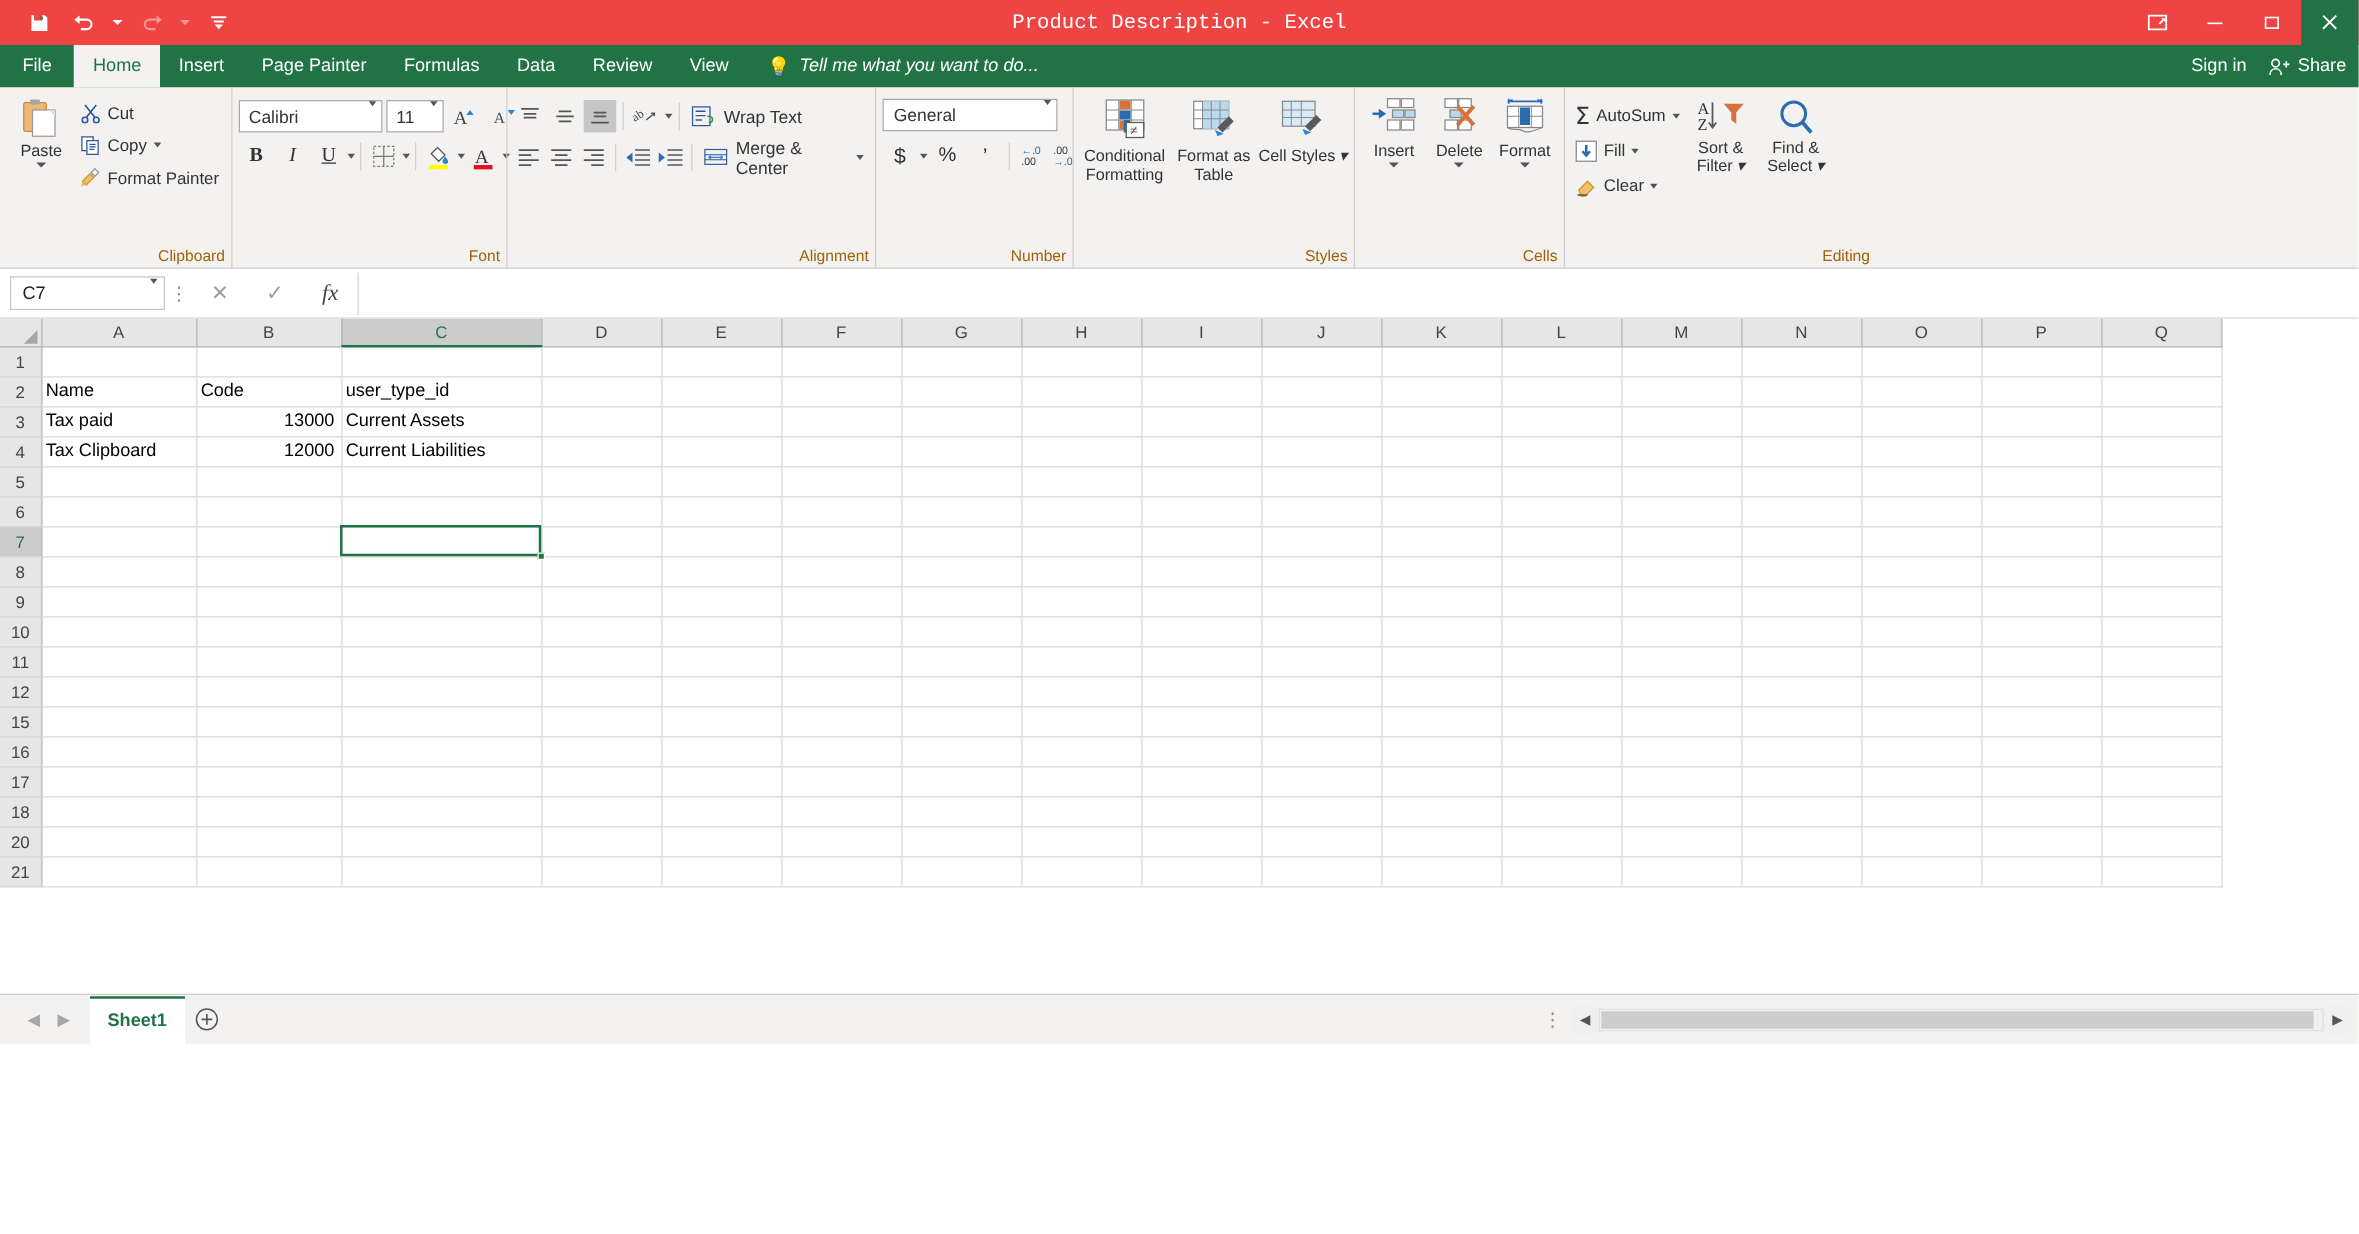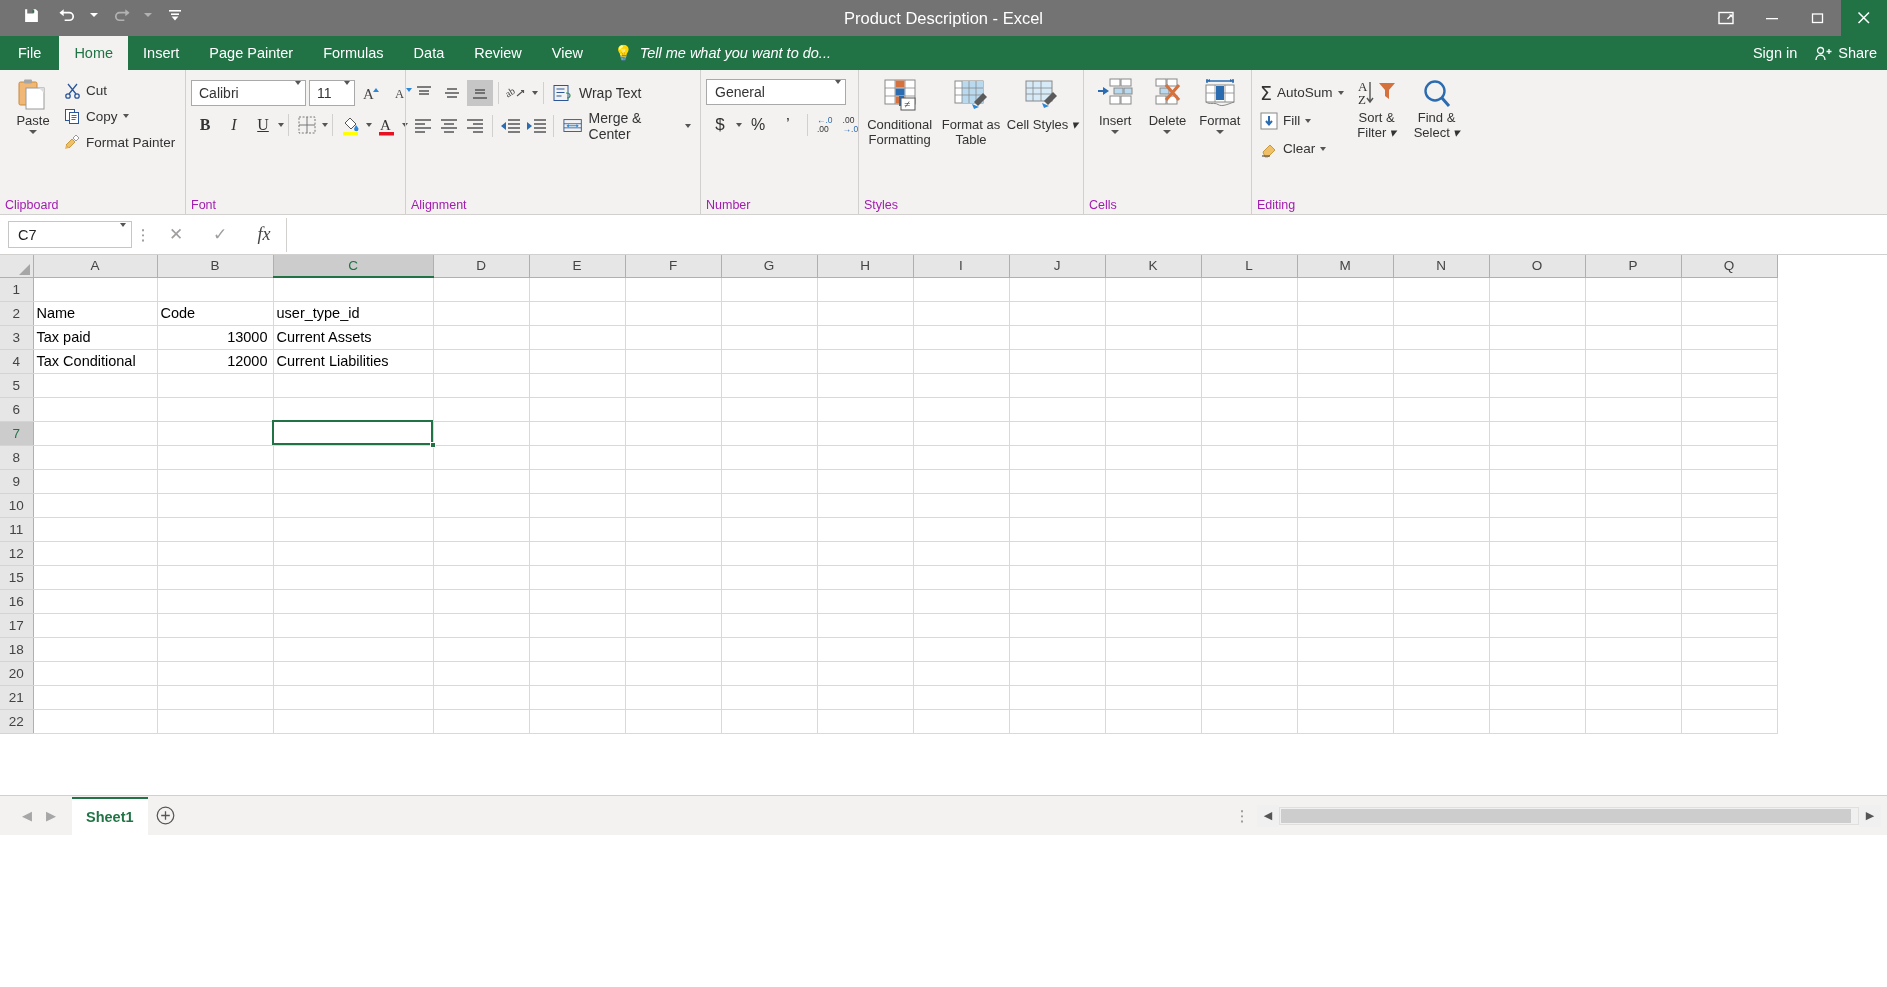--- a/index.html
+++ b/index.html
@@ -5,22 +5,22 @@
   * { box-sizing: border-box; margin: 0; padding: 0; }
   html, body {
     width: 1887px; height: 987px;
     font-family: "Liberation Sans", sans-serif;
     overflow: hidden; background: #fff;
   }
   body { position: relative; }
 
   
   .titlebar {
-    height: 36px; background: #737373; position: relative;
-    display: flex; align-items: flex-start;
+    height: 36px; background: #ef4444; position: relative;
+    display: flex; align-items: center; font-family: Liberation Mono, monospace;
   }
   .qat { display: flex; align-items: center; padding-left: 14px; gap: 2px; }
   .qat-btn {
     width: 34px; height: 30px; display: flex; align-items: center;
     justify-content: center; color: #fff; position: relative;
   }
   .qat-btn svg { display: block; }
   .qat-caret {
     width: 16px; height: 30px; display: flex; align-items: center;
     justify-content: center; color: #fff;
@@ -71,21 +71,21 @@
     height: 145px; background: #f3f2f1; position: relative;
     display: flex; border-bottom: 1px solid #d2d0ce;
   }
   .rgroup {
     position: relative; height: 145px; padding: 4px 5px 0 5px;
     display: flex; flex-direction: column;
   }
   .rgroup + .rgroup { border-left: 1px solid #d2d0ce; }
   .rgroup-body { flex: 1; display: flex; align-items: flex-start; }
   .rgroup-label {
-    height: 19px; font-size: 12.5px; color: #a21caf; text-align: left;
+    height: 19px; font-size: 12.5px; color: #a16207; text-align: right;
     line-height: 19px; position: relative;
   }
 
   .bigbtn {
     width: 56px; display: flex; flex-direction: column; align-items: center;
     padding-top: 4px; font-size: 13px; color: #333; cursor: default;
   }
   .bigbtn .lbl { margin-top: 2px; text-align: center; line-height: 14px; }
   .bigbtn .arrow {
     width: 0; height: 0; border-left: 4px solid transparent;
@@ -796,21 +796,21 @@
           <td class="cell" style="width: 96px;"></td>
           <td class="cell" style="width: 96px;"></td>
           <td class="cell" style="width: 96px;"></td>
           <td class="cell" style="width: 96px;"></td>
           <td class="cell" style="width: 96px;"></td>
           <td class="cell" style="width: 96px;"></td>
           <td class="cell" style="width: 96px;"></td>
         </tr>
         <tr>
           <th class="rowhdr">4</th>
-          <td class="cell" style="width: 124px;">Tax Conditional</td>
+          <td class="cell" style="width: 124px;">Tax Clipboard</td>
           <td class="cell num" style="width: 116px;">12000</td>
           <td class="cell" style="width: 160px;">Current Liabilities</td>
           <td class="cell" style="width: 96px;"></td>
           <td class="cell" style="width: 96px;"></td>
           <td class="cell" style="width: 96px;"></td>
           <td class="cell" style="width: 96px;"></td>
           <td class="cell" style="width: 96px;"></td>
           <td class="cell" style="width: 96px;"></td>
           <td class="cell" style="width: 96px;"></td>
           <td class="cell" style="width: 96px;"></td>
@@ -1076,40 +1076,20 @@
           <td class="cell" style="width: 96px;"></td>
           <td class="cell" style="width: 96px;"></td>
           <td class="cell" style="width: 96px;"></td>
           <td class="cell" style="width: 96px;"></td>
           <td class="cell" style="width: 96px;"></td>
           <td class="cell" style="width: 96px;"></td>
           <td class="cell" style="width: 96px;"></td>
         </tr>
         <tr>
           <th class="rowhdr">21</th>
-          <td class="cell" style="width: 124px;"></td>
-          <td class="cell" style="width: 116px;"></td>
-          <td class="cell" style="width: 160px;"></td>
-          <td class="cell" style="width: 96px;"></td>
-          <td class="cell" style="width: 96px;"></td>
-          <td class="cell" style="width: 96px;"></td>
-          <td class="cell" style="width: 96px;"></td>
-          <td class="cell" style="width: 96px;"></td>
-          <td class="cell" style="width: 96px;"></td>
-          <td class="cell" style="width: 96px;"></td>
-          <td class="cell" style="width: 96px;"></td>
-          <td class="cell" style="width: 96px;"></td>
-          <td class="cell" style="width: 96px;"></td>
-          <td class="cell" style="width: 96px;"></td>
-          <td class="cell" style="width: 96px;"></td>
-          <td class="cell" style="width: 96px;"></td>
-          <td class="cell" style="width: 96px;"></td>
-        </tr>
-        <tr>
-          <th class="rowhdr">22</th>
           <td class="cell" style="width: 124px;"></td>
           <td class="cell" style="width: 116px;"></td>
           <td class="cell" style="width: 160px;"></td>
           <td class="cell" style="width: 96px;"></td>
           <td class="cell" style="width: 96px;"></td>
           <td class="cell" style="width: 96px;"></td>
           <td class="cell" style="width: 96px;"></td>
           <td class="cell" style="width: 96px;"></td>
           <td class="cell" style="width: 96px;"></td>
           <td class="cell" style="width: 96px;"></td>

